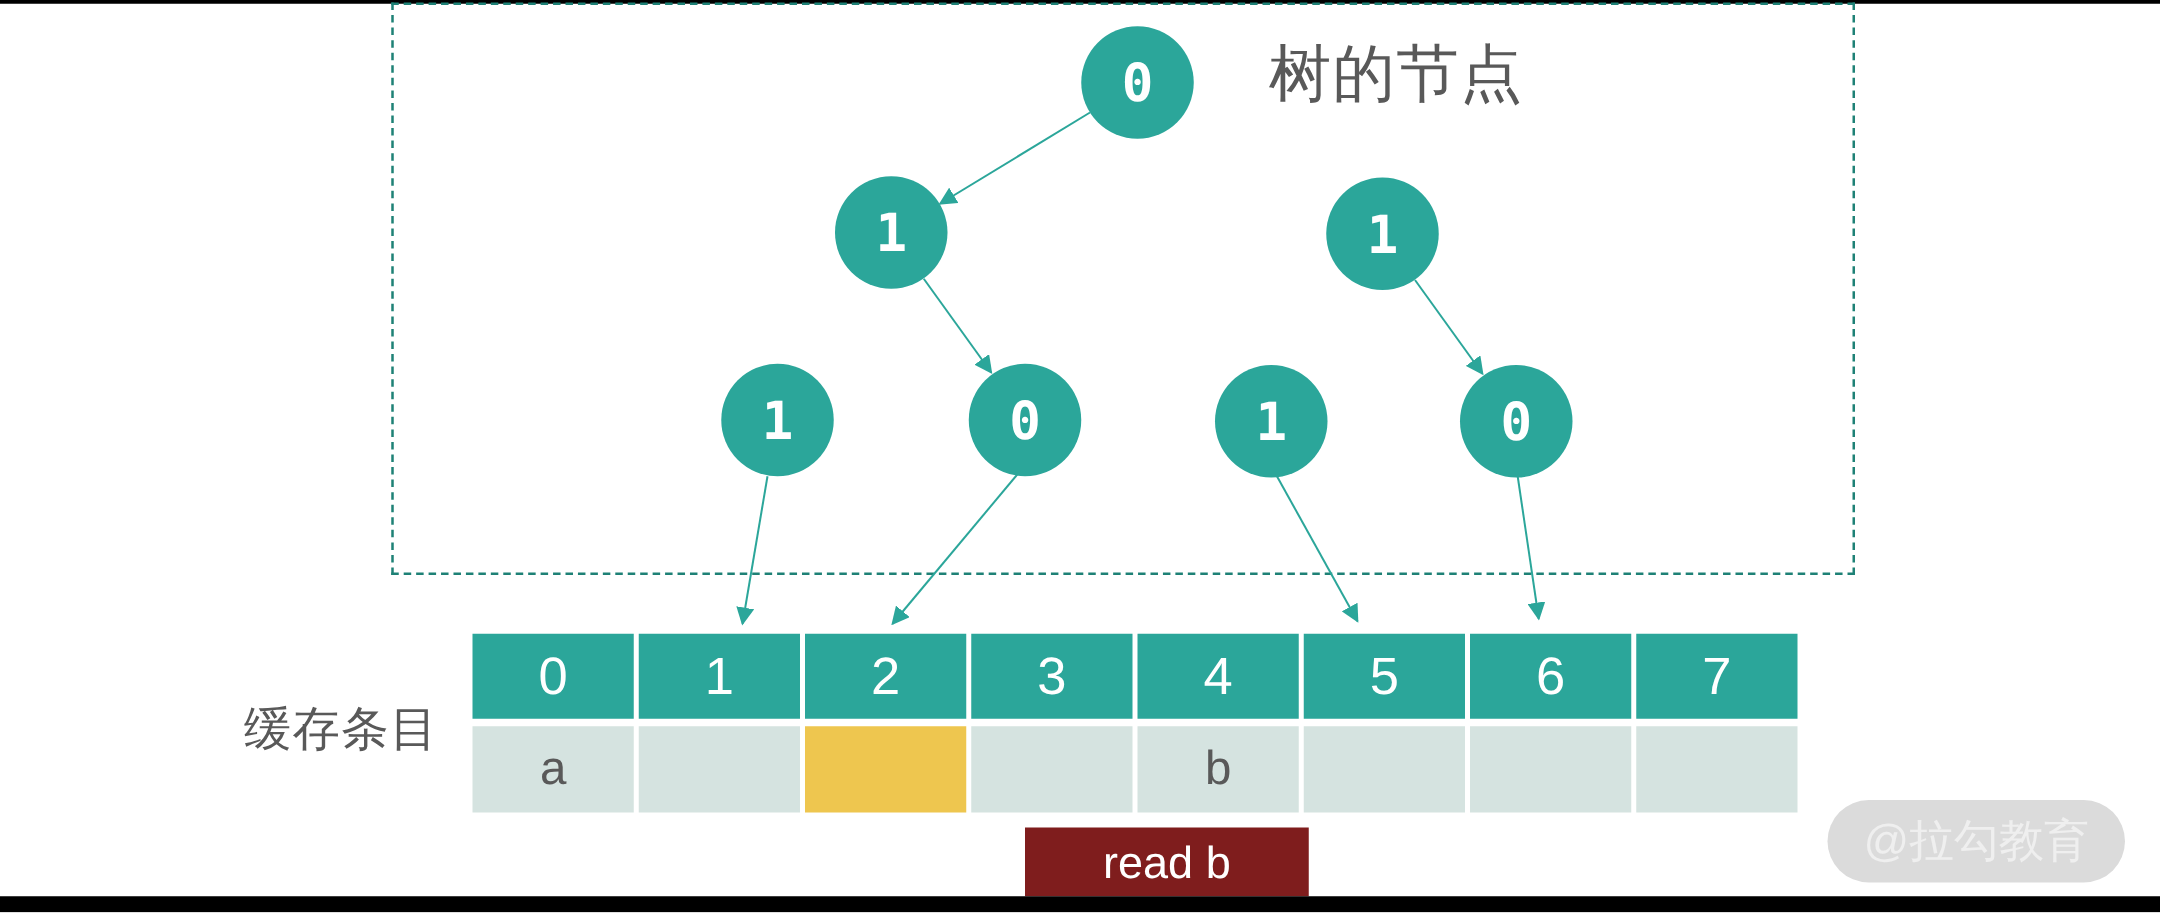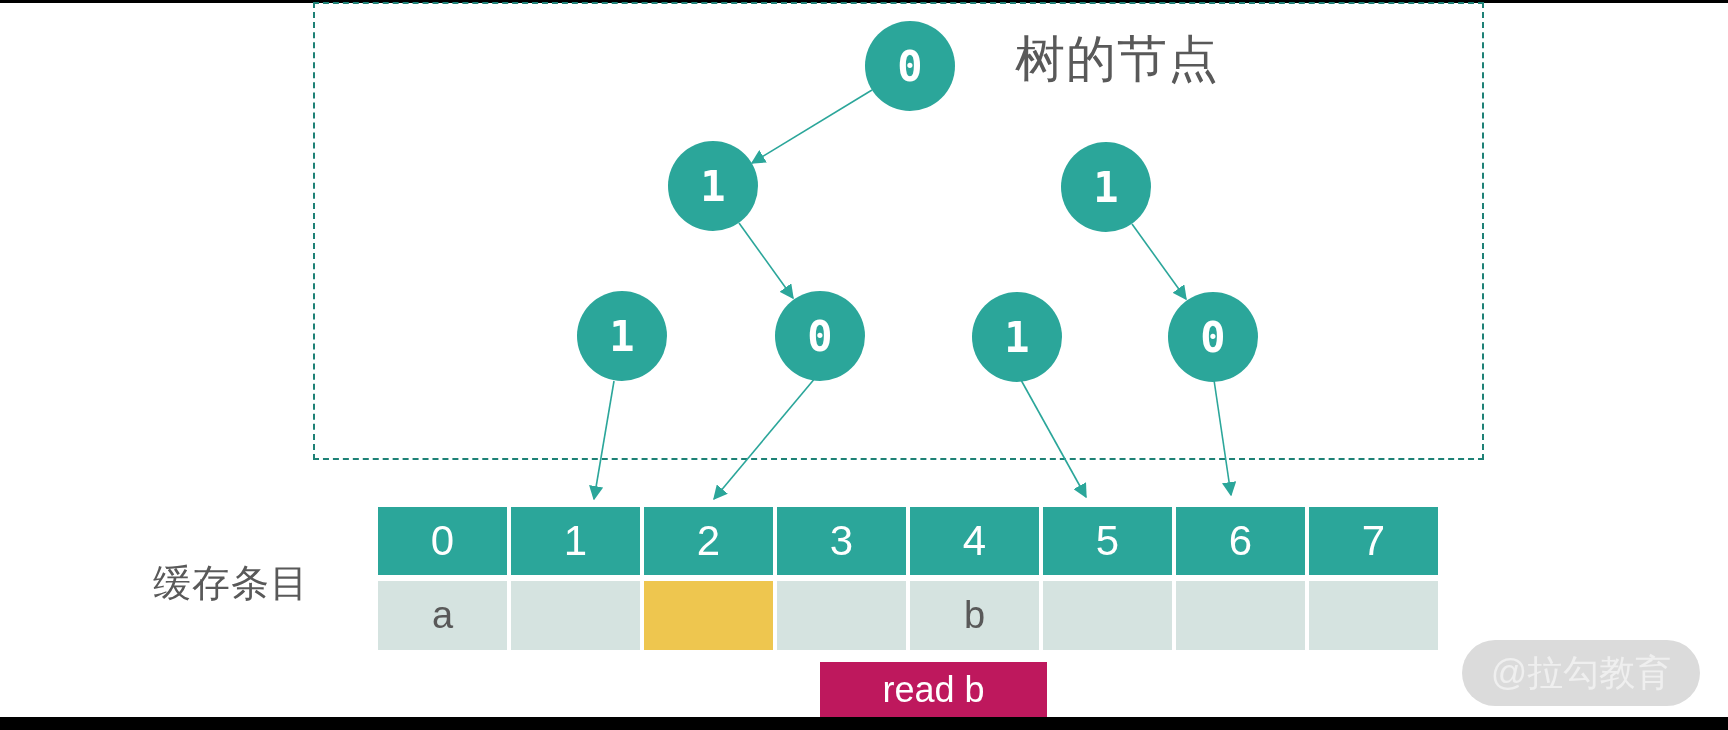--- a/index.html
+++ b/index.html
@@ -50,27 +50,27 @@
     position:absolute;width:129px;height:69px;top:581px;
     background:#D5E3E0;color:#595959;
     display:flex;align-items:center;justify-content:center;
     font-size:38px;
   }
   .vcell.highlight{background:#EEC64F;}
   .c0{left:378px;} .c1{left:511px;} .c2{left:644px;} .c3{left:777px;}
   .c4{left:910px;} .c5{left:1043px;} .c6{left:1176px;} .c7{left:1309px;}
 
   .cache-label{
-    position:absolute;left:153px;top:558px;width:210px;text-align:left;
+    position:absolute;left:141px;top:558px;width:210px;text-align:right;
     font-size:38px;color:#595959;letter-spacing:1px;white-space:nowrap;
   }
 
   .read-btn{
     position:absolute;left:820px;top:662px;width:227px;height:55px;
-    background:#be185d;color:#ffffff;border:none;
+    background:#7f1d1d;color:#ffffff;border:none;
     display:flex;align-items:center;justify-content:center;
     font-size:36px;font-family:"Liberation Sans",sans-serif;
   }
 
   .watermark{
     position:absolute;left:1462px;top:640px;width:238px;height:66px;
     background:#DBDBDB;border-radius:33px;
     display:flex;align-items:center;justify-content:center;
     font-size:36px;color:#EFEFEF;white-space:nowrap;
   }

